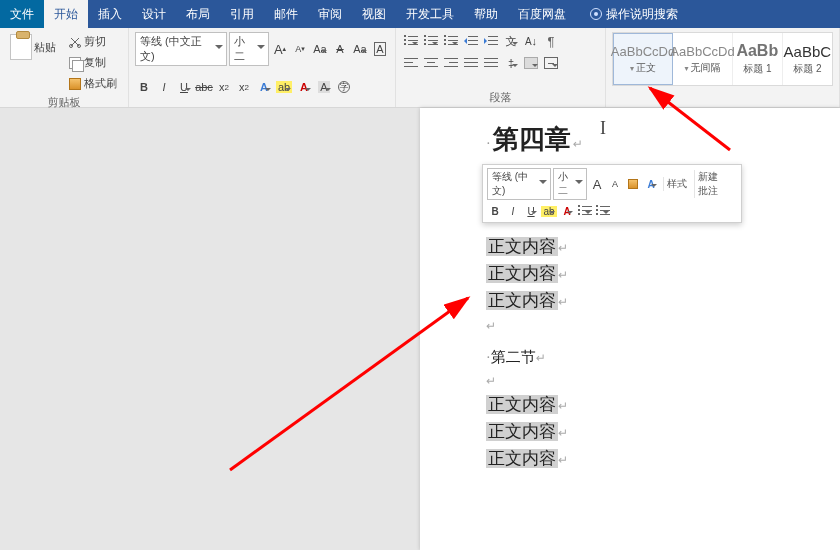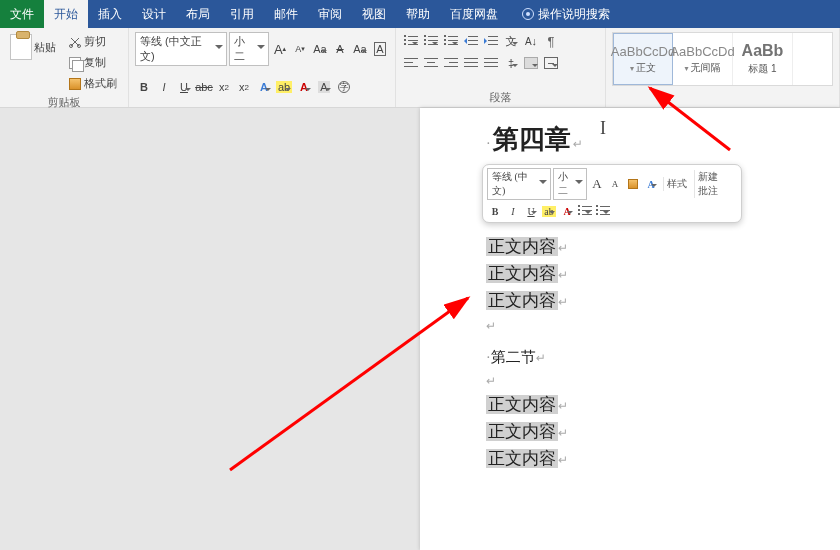--- a/index.html
+++ b/index.html
@@ -2,21 +2,21 @@
 <html><head>
 <meta charset="utf-8">
 <style>
   * { box-sizing: border-box; margin: 0; padding: 0; }
   body { font-family: "Microsoft YaHei", "SimSun", sans-serif; width: 840px; height: 550px; overflow: hidden; background: #e6e6e6; position: relative; }
 
   
   .title-tabs { background: #2b579a; height: 28px; display: flex; align-items: stretch; color: #fff; font-size: 12px; }
   .title-tabs .tab { padding: 0 10px; display: flex; align-items: center; cursor: pointer; }
   .title-tabs .tab.active { background: #f3f3f3; color: #2b579a; }
-  .title-tabs .tab.file { background: #15803d; }
+  .title-tabs .tab.file { background: #0369a1; }
   .title-tabs .spacer { flex: 0 0 6px; }
   .title-tabs .help { display: flex; align-items: center; padding: 0 8px; gap: 4px; }
   .bulb { width: 12px; height: 12px; border: 1px solid #cfe0ff; border-radius: 50%; position: relative; }
   .bulb::after { content: ""; position: absolute; left: 3px; top: 3px; width: 4px; height: 4px; background: #cfe0ff; border-radius: 50%; }
 
   
   .ribbon { background: #f3f3f3; border-bottom: 1px solid #d7d7d7; height: 80px; display: flex; }
   .group { border-right: 1px solid #e1e1e1; padding: 4px 6px 2px 6px; display: flex; flex-direction: column; justify-content: space-between; }
   .group .controls { display: flex; gap: 4px; align-items: flex-start; }
   .group .label { text-align: center; font-size: 11px; color: #666; padding-top: 2px; }
@@ -93,21 +93,21 @@
   .heading-line { display: flex; align-items: baseline; gap: 2px; }
   .dot { font-size: 14px; color: #999; }
   .h1txt { font-size: 26px; font-weight: bold; }
   .ret { font-size: 12px; color: #aaa; }
 
   .body-line { display: block; margin: 4px 0; }
   .body-sel { background: #d0d0d0; font-size: 17px; padding: 0 2px; }
   .subheading { font-size: 15px; }
 
   
-  .mini-toolbar { position: absolute; left: 62px; top: 56px; width: 260px; background: #fff; border: 1px solid #cfcfcf; box-shadow: 0 2px 6px rgba(0,0,0,.2); padding: 3px 4px; border-radius: 7px; font-family: Liberation Serif, serif; }
+  .mini-toolbar { position: absolute; left: 62px; top: 56px; width: 260px; background: #fff; border: 1px solid #cfcfcf; box-shadow: 0 2px 6px rgba(0,0,0,.2); padding: 3px 4px; border-radius: 0; }
   .mini-row { display: flex; align-items: center; gap: 2px; }
   .mini-toolbar .sel { font-size: 10px; }
   .mini-toolbar .icon-btn { width: 16px; height: 16px; font-size: 10px; }
   .mini-side { display: flex; flex-direction: column; align-items: center; font-size: 10px; color: #555; padding: 0 3px; border-left: 1px solid #e4e4e4; margin-left: 2px; cursor: pointer; }
   .mini-side .t { font-size: 10px; }
 
   
   .arrow-svg { position: absolute; pointer-events: none; }
 
 </style>
@@ -117,20 +117,21 @@
 <div class="title-tabs">
   <div class="tab file">文件</div>
   <div class="tab active">开始</div>
   <div class="tab">插入</div>
   <div class="tab">设计</div>
   <div class="tab">布局</div>
   <div class="tab">引用</div>
   <div class="tab">邮件</div>
   <div class="tab">审阅</div>
   <div class="tab">视图</div>
+  <div class="tab">开发工具</div>
   <div class="tab">帮助</div>
   <div class="tab">百度网盘</div>
   <div class="spacer"></div>
   <div class="help">
     <span class="bulb"></span>
     <span>操作说明搜索</span>
   </div>
 </div>
 
 <div class="ribbon">
@@ -335,20 +336,24 @@
         <div class="name"><span class="tri">▾</span><span>正文</span></div>
       </div>
       <div class="style-item">
         <div class="preview">AaBbCcDd</div>
         <div class="name"><span class="tri">▾</span><span>无间隔</span></div>
       </div>
       <div class="style-item">
         <div class="preview big">AaBb</div>
         <div class="name">标题 1</div>
       </div>
+      <div class="style-item" style="border-right:none;">
+        <div class="preview" style="font-size:15px;color:#333;">AaBbC</div>
+        <div class="name">标题 2</div>
+      </div>
     </div>
     <div class="label">&nbsp;</div>
   </div>
 </div>
 
 <div class="workspace">
   <div class="page">
     <span class="cursor-i">I</span>
 
     <div class="doc">

